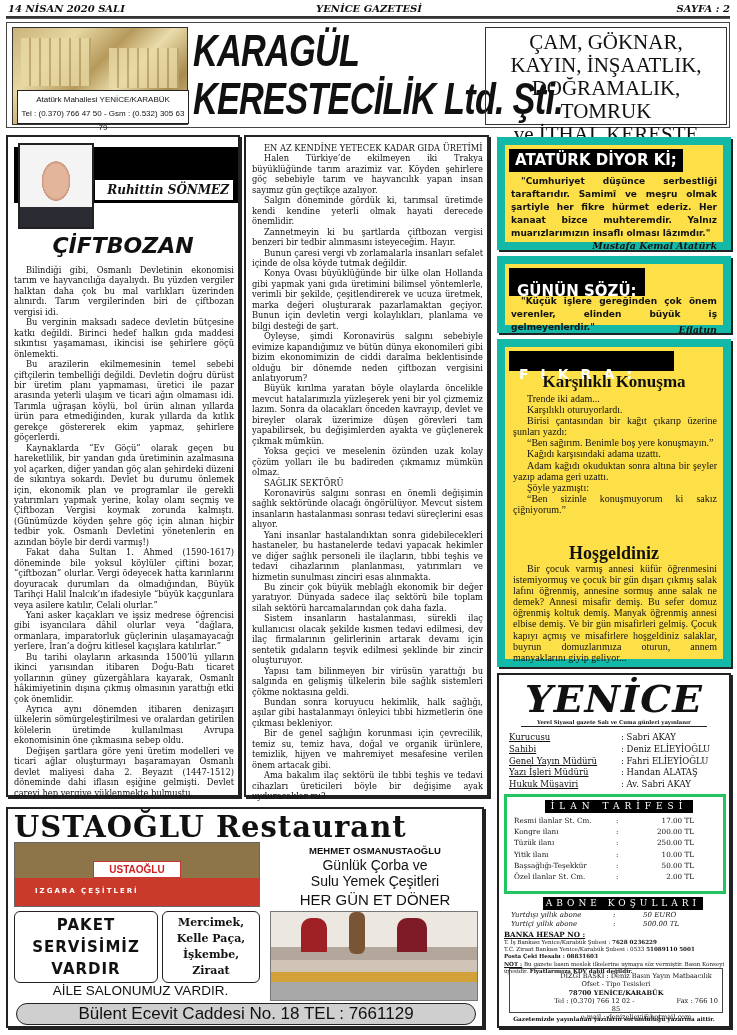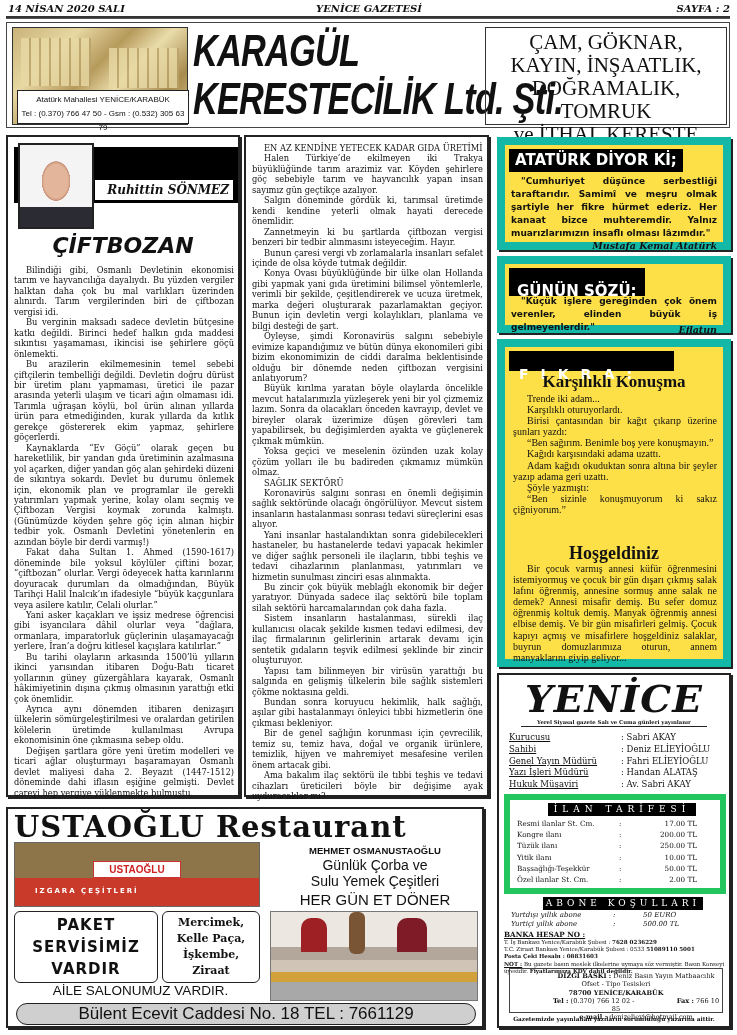--- a/index.html
+++ b/index.html
@@ -58,34 +58,34 @@
   .story p { text-indent: 14px; }
 
   
   .mast { position: absolute; left: 497px; top: 673px; width: 234px; height: 355px; border: 2px solid #222; box-shadow: 2px 2px 0 #222; }
   .mast-logo { position: absolute; left: 0; right: 0; top: 4px; text-align: center; font-family: "DejaVu Serif", serif; font-weight: bold; font-style: italic;
     font-size: 37px; letter-spacing: 1px; line-height: 40px; transform: scaleX(1.05); }
   .mast-tag { position: absolute; left: 22px; right: 22px; top: 44px; font-size: 5.3px; text-align: center; border-bottom: 1px solid #222; padding-bottom: 1px; font-weight: bold; }
   .staff { position: absolute; left: 10px; top: 57px; width: 214px; font-size: 8.5px; line-height: 11.8px; }
   .staff .row { display: flex; }
   .staff .k { width: 112px; text-decoration: underline; }
-  .tarife { position: absolute; left: 5px; top: 119px; width: 222px; height: 100px; border: 6px solid #22c55e; }
+  .tarife { position: absolute; left: 5px; top: 119px; width: 222px; height: 100px; border: 3px solid #22c55e; }
   .tag-bar { position: absolute; background: #000; color: #fff; font-family: "DejaVu Serif", serif; text-align: center; }
   .tarife .tag-bar { left: 38px; top: 3px; width: 148px; height: 13px; font-size: 9px; letter-spacing: 5px; line-height: 13px; }
   .rates { position: absolute; left: 7px; top: 18px; width: 200px; font-size: 7.2px; line-height: 11.2px; }
   .rates .row, .abone-rows .row { display: flex; }
   .rates .k { width: 102px; } .rates .s { width: 18px; } .rates .v { width: 60px; text-align: right; }
   .abone-bar { left: 44px; top: 222px; width: 160px; height: 13px; font-size: 9px; letter-spacing: 4px; line-height: 13px; }
   .abone-rows { position: absolute; left: 12px; top: 236px; width: 200px; font-size: 7px; line-height: 8.6px; font-style: italic; }
   .abone-rows .k { width: 102px; } .abone-rows .s { width: 30px; } .abone-rows .v { width: 60px; }
   .bank { position: absolute; left: 5px; top: 255px; width: 224px; font-size: 5.6px; line-height: 7.2px; }
   .bank .h { font-weight: bold; font-size: 7.2px; text-decoration: underline; line-height: 9px; }
   .bank b { font-weight: bold; }
   .print { position: absolute; left: 10px; top: 293px; width: 214px; height: 45px; border: 1px solid #444; text-align: center; font-size: 6.6px; line-height: 8.3px; padding-top: 3px; }
-  .print b { font-weight: bold; padding-left: 40px; }
+  .print b { font-weight: normal; padding-left: 40px; }
   .disclaim { position: absolute; left: 0; right: 0; top: 341px; text-align: center; font-size: 5.8px; font-weight: bold; }
 
   
   .rest { position: absolute; left: 6px; top: 807px; width: 478px; height: 221px; border: 2px solid #222; box-shadow: 2px 2px 0 #222; }
   .rest-title { position: absolute; left: 6px; top: 2px; font-family: "DejaVu Serif", serif; font-weight: bold; font-size: 29px; letter-spacing: 1px; line-height: 32px; white-space: nowrap; transform: scaleX(1.0); }
   .rest-photo { position: absolute; left: 6px; top: 33px; width: 246px; height: 65px; background: linear-gradient(180deg, #8e7449 0 55%, #c93a2a 55% 100%); border: 1px solid #666; }
   .rest-photo .sign { position: absolute; left: 78px; top: 18px; width: 88px; height: 17px; background: #fff; border: 1px solid #c33;
     color: #c22; font-family: "Liberation Sans", sans-serif; font-weight: bold; font-size: 10px; text-align: center; line-height: 15px; }
   .rest-photo .banner { position: absolute; left: 20px; top: 42px; width: 200px; height: 12px; color: #fff; font-size: 7px; font-weight: bold; letter-spacing: 2px; line-height: 12px; font-family: "DejaVu Sans", sans-serif; }
   .rest-info { position: absolute; left: 262px; top: 36px; width: 210px; text-align: center; font-family: "Liberation Sans", sans-serif; }

